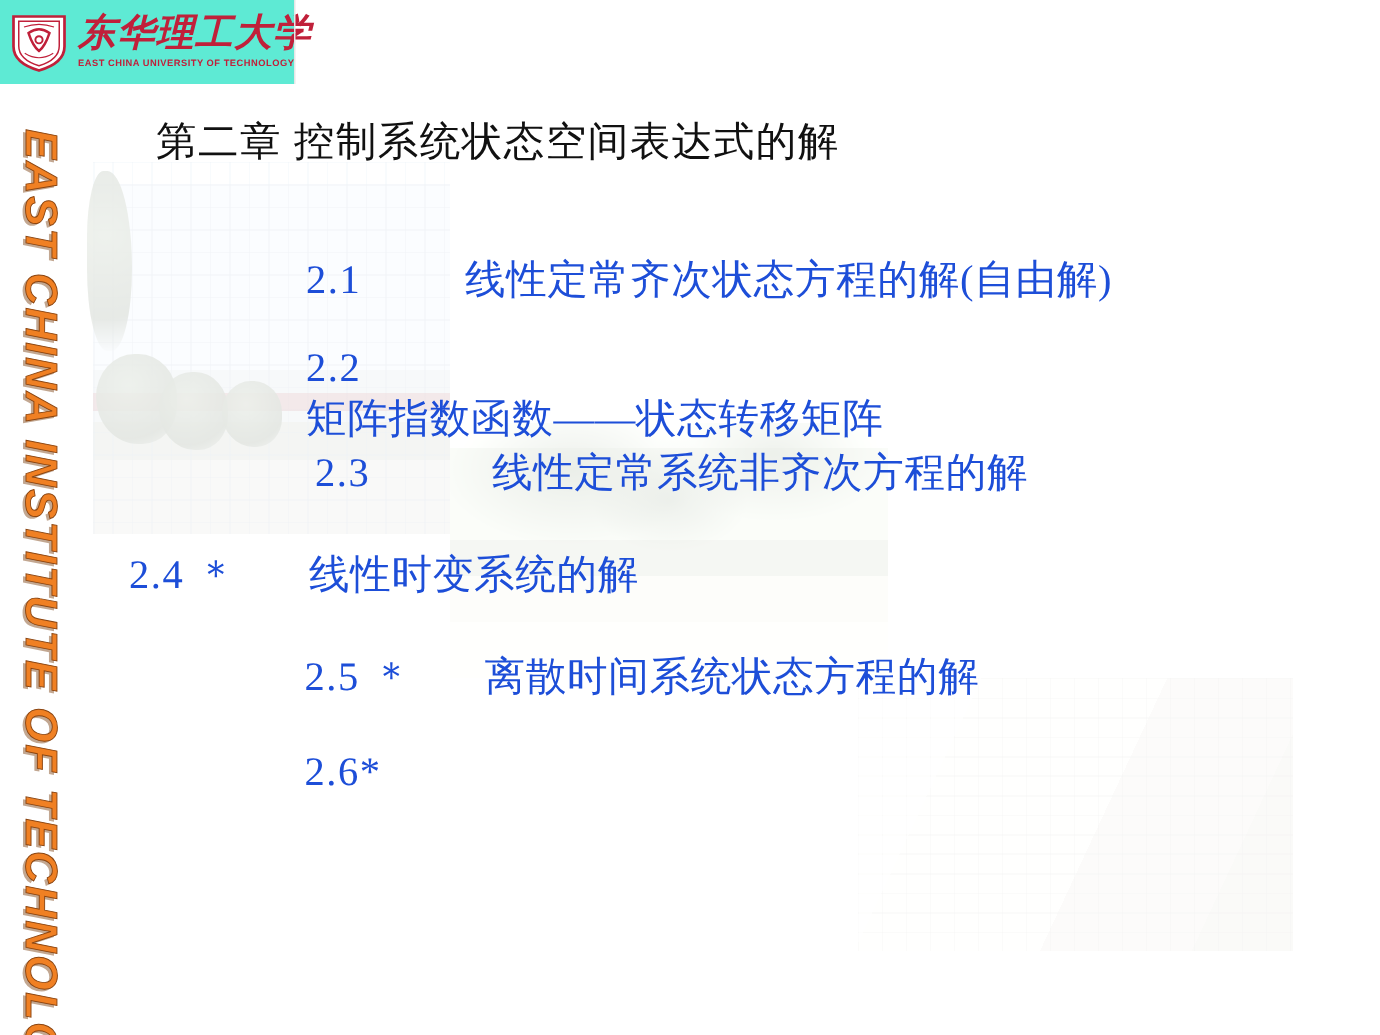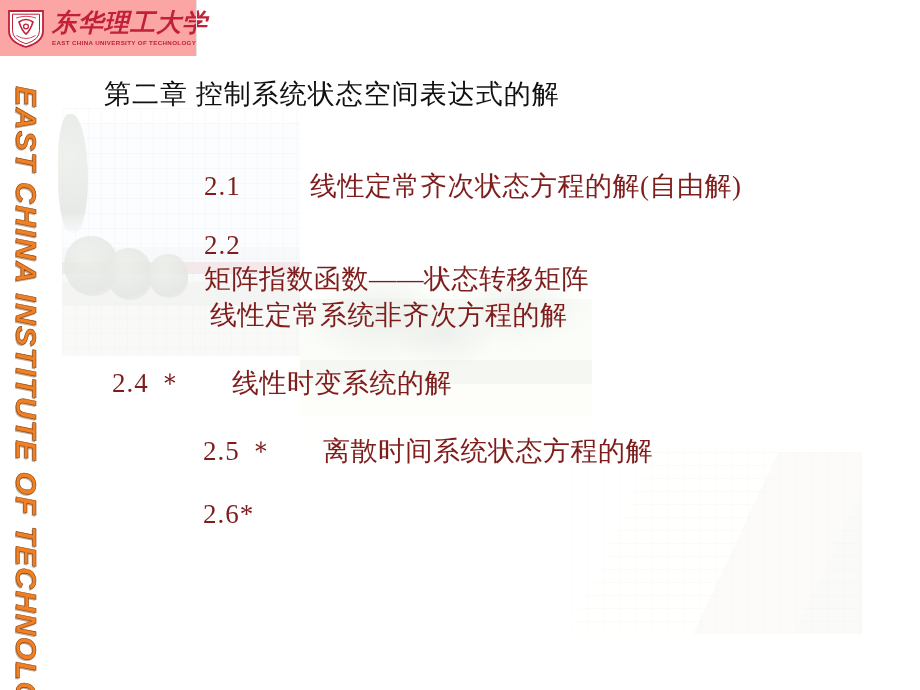--- a/index.html
+++ b/index.html
@@ -105,21 +105,21 @@
     -webkit-text-stroke: 0.6px #8a4410;
     text-shadow: 1.5px 1.5px 0 rgba(120,60,12,.45);
     line-height: 44px;
   }
 
   
   #logo-block {
     position: absolute;
     left: 0; top: 0;
     width: 196px; height: 56px;
-    background: #fca5a5;
+    background: #5eead4;
     z-index: 6;
     display: flex;
     align-items: center;
   }
   #crest {
     position: relative;
     width: 40px; height: 42px;
     margin-left: 6px;
     flex: 0 0 auto;
   }
@@ -174,21 +174,21 @@
   #agenda {
     position: absolute;
     left: 0; top: 168px;
     width: 920px;
     z-index: 4;
   }
   .agenda-row {
     position: relative;
     display: flex;
     align-items: baseline;
-    color: #7f1d1d;
+    color: #1d4ed8;
     font-family: "Liberation Serif", serif;
     white-space: nowrap;
   }
   .num {
     font-size: 27px;
     letter-spacing: 1px;
     flex: 0 0 auto;
     text-align: left;
   }
   .txt {
@@ -241,24 +241,25 @@
       <span class="num" style="width:106px;">2.1</span>
       <span class="txt">线性定常齐次状态方程的解(自由解)</span>
     </div>
 
     <div class="agenda-row" style="margin-left:204px; height:67px;flex-direction:column;">
       <span class="num" style="width:102px;">2.2</span>
       <span class="txt">矩阵指数函数——状态转移矩阵</span>
     </div>
 
     <div class="agenda-row" style="margin-left:210px; height:68px;">
+      <span class="num" style="width:118px;">2.3</span>
       <span class="txt">线性定常系统非齐次方程的解</span>
     </div>
 
-    <div class="agenda-row" style="margin-left:112px; height:68px;">
+    <div class="agenda-row" style="margin-left:86px; height:68px;">
       <span class="num" style="width:120px;">2.4 ＊</span>
       <span class="txt">线性时变系统的解</span>
     </div>
 
     <div class="agenda-row" style="margin-left:203px; height:66px;">
       <span class="num" style="width:120px;">2.5 ＊</span>
       <span class="txt">离散时间系统状态方程的解</span>
     </div>
 
     <div class="agenda-row" style="margin-left:203px; height:54px;gap:28px;">

